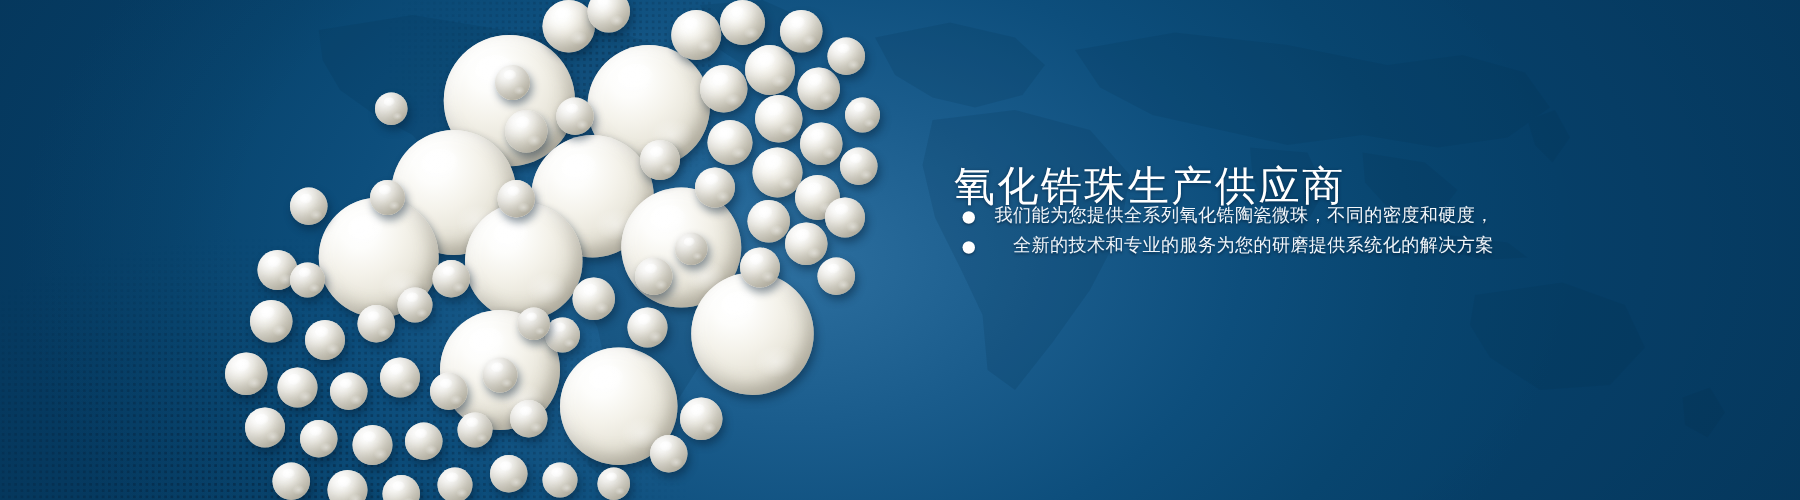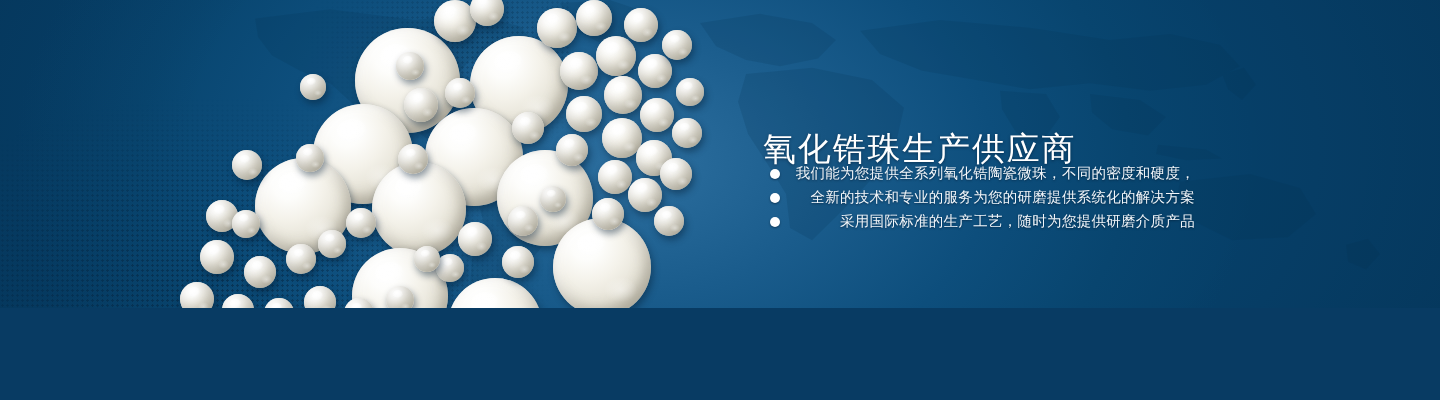--- a/index.html
+++ b/index.html
@@ -1,21 +1,21 @@
 <!DOCTYPE html>
 <html lang="zh"><head>
 <meta charset="utf-8">
 <title>Zirconia Beads Banner</title>
 <style>
   html,body{margin:0;padding:0;background:#083b63;}
   *{box-sizing:border-box;}
 
   .banner{
     position:relative;
-    width:1440px;height:308px;
+    width:1440px;height:400px;
     overflow:hidden;
     font-family:"Liberation Sans","DejaVu Sans",sans-serif;
     background:#0a456f;
   }
 
   
   .bg-base{
     position:absolute;inset:0;
     background:
       radial-gradient(ellipse 620px 420px at 44% 52%, #2d6f9f 0%, #1a5c8c 32%, #0d4e7c 58%, #08456f 80%, #063f68 100%),
@@ -253,21 +253,17 @@
       <li class="bullet">
         <span class="dot"></span>
         <span class="line">我们能为您提供全系列氧化锆陶瓷微珠，不同的密度和硬度，</span>
       </li>
 
       <li class="bullet">
         <span class="dot"></span>
         <span class="line">全新的技术和专业的服务为您的研磨提供系统化的解决方案</span>
       </li>
 
-      <li class="bullet">
-        <span class="dot"></span>
-        <span class="line">采用国际标准的生产工艺，随时为您提供研磨介质产品</span>
-      </li>
 
     </ul>
   </div>
 
 </div>
 
 </body></html>

